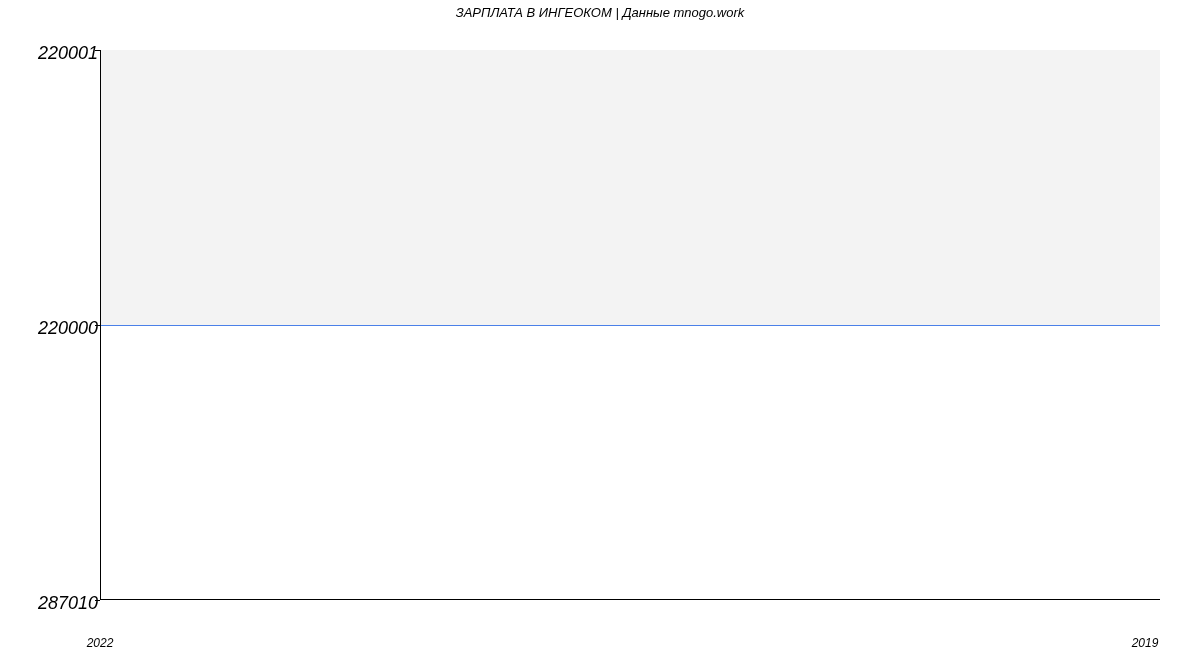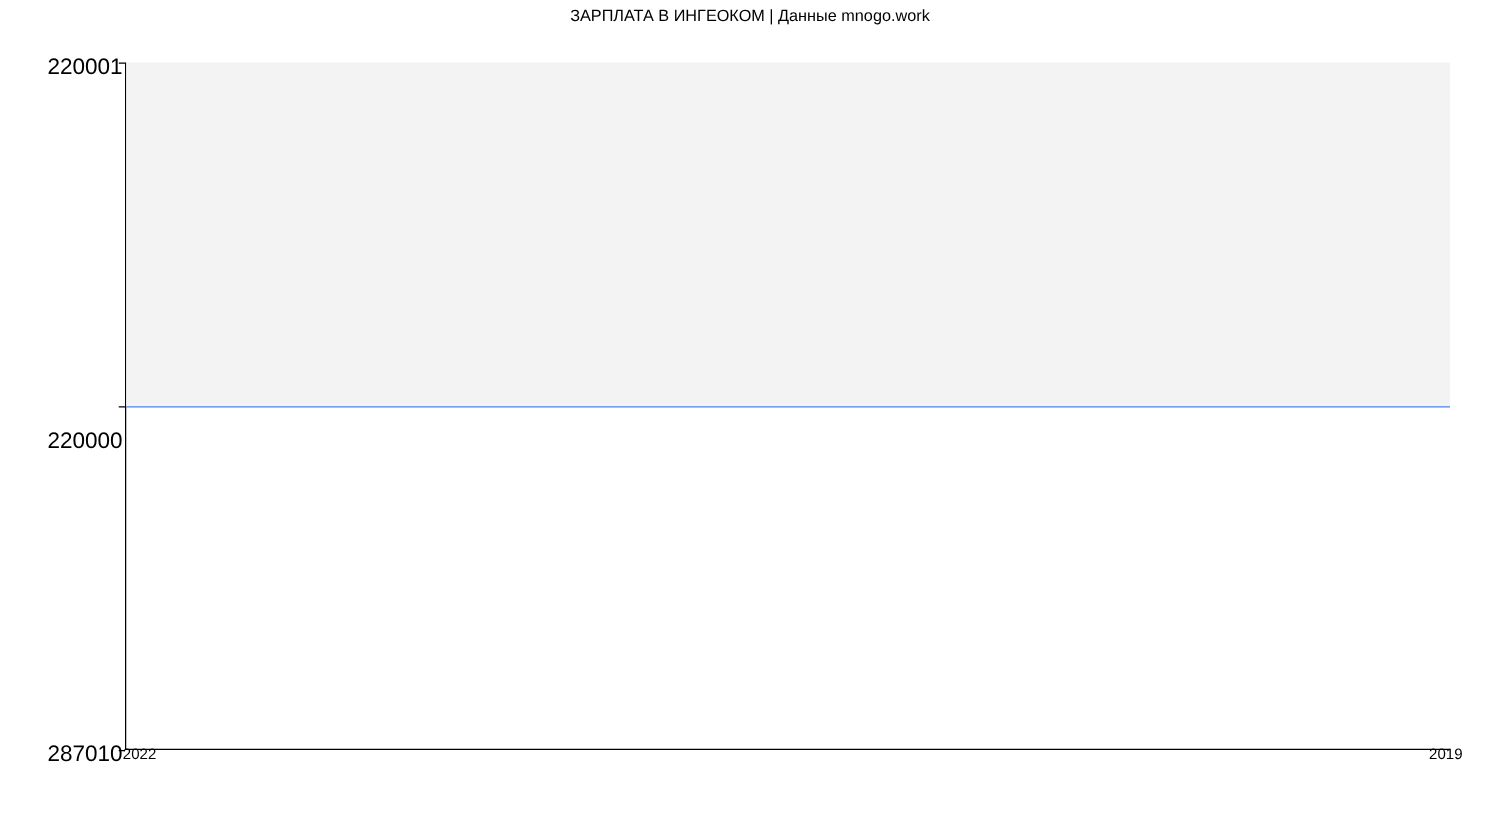--- a/index.html
+++ b/index.html
@@ -1,15 +1,15 @@
 <!DOCTYPE html>
 <html><head>
   <meta charset="utf-8">
   <style>
-    * { margin: 0; padding: 0; box-sizing: border-box; }
+    * { margin: 0; padding: 0; box-sizing: border-box; font-style: italic; }
     body {
       width: 1200px;
       height: 650px;
       background: #ffffff;
       font-family: Arial, Helvetica, sans-serif;
       position: relative;
     }
     .chart-container {
       position: absolute;
       left: 0;
@@ -61,43 +61,43 @@
     }
     .y-tick-mark {
       position: absolute;
       left: 95px;
       width: 5px;
       height: 0;
       border-top: 1px solid #000;
     }
     .x-tick {
       position: absolute;
-      top: 596px;
+      top: 636px;
       font-size: 12px;
       color: #000;
-      text-align: right;
+      text-align: center;
       width: 50px;
     }
   </style>
 </head>
 <body>
 
 <div class="chart-container">
 
   <div class="chart-title">ЗАРПЛАТА В ИНГЕОКОМ | Данные mnogo.work</div>
 
   <div class="plot-area">
     <div class="plot-fill"></div>
     <div class="data-line"></div>
   </div>
 
   <div class="y-tick" style="top: 43px;">220001</div>
   <div class="y-tick-mark" style="top: 50px;"></div>
 
-  <div class="y-tick" style="top: 318px; margin-top: 24px;">220000</div>
+  <div class="y-tick" style="top: 318px;">220000</div>
   <div class="y-tick-mark" style="top: 325px;"></div>
 
   <div class="y-tick" style="top: 593px;">287010</div>
   <div class="y-tick-mark" style="top: 600px;"></div>
 
   <div class="x-tick" style="left: 75px;">2022</div>
   <div class="x-tick" style="left: 1120px;">2019</div>
 
 </div>
 

